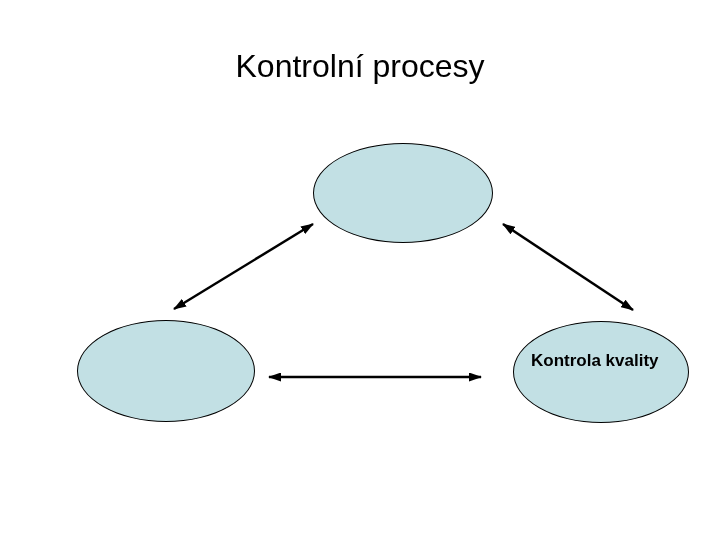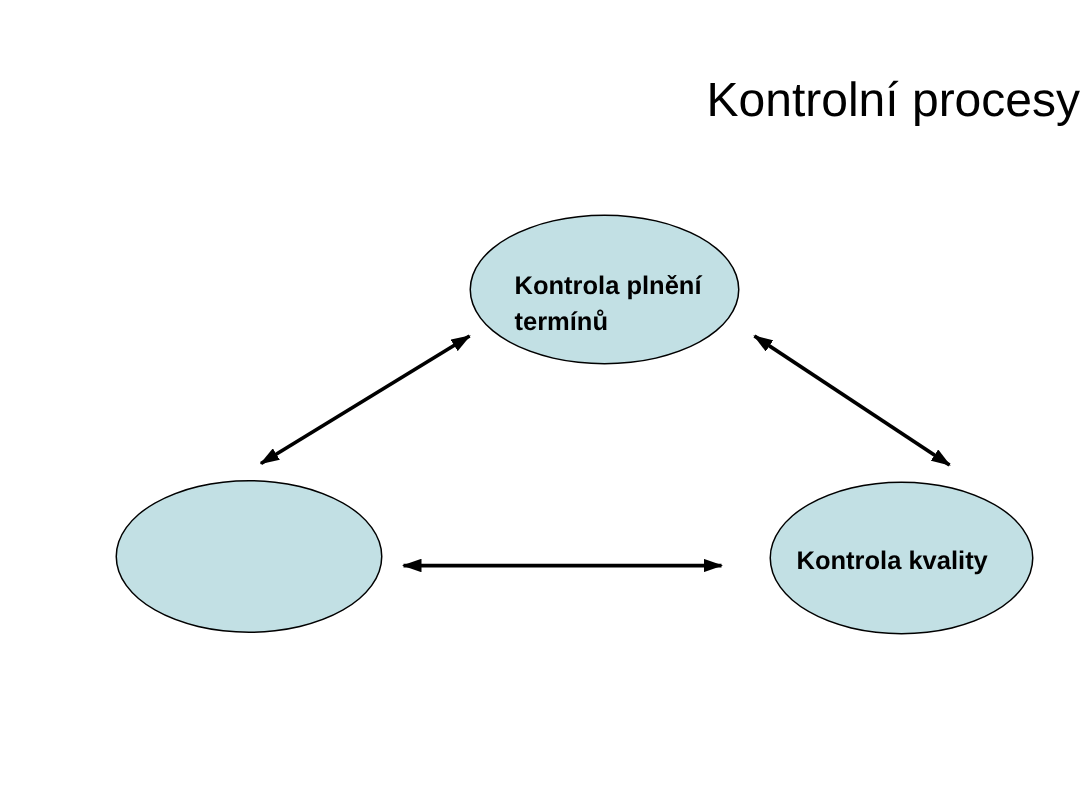--- a/index.html
+++ b/index.html
@@ -20,21 +20,21 @@
     height: 540px;
     background: var(--bg);
     overflow: hidden;
   }
 
   .slide-title {
     position: absolute;
     left: 0;
     top: 48px;
     width: 720px;
-    text-align: right;
+    text-align: center;
     font-size: 32px;
     font-weight: 400;
     color: var(--title-color);
     letter-spacing: 0px;
   }
 
   .connector-layer {
     position: absolute;
     left: 0;
     top: 0;
@@ -62,21 +62,21 @@
   .node-label {
     position: absolute;
     font-size: 17px;
     font-weight: 700;
     line-height: 24px;
     color: var(--node-text-color);
     white-space: pre-line;
   }
   .label-top   { left: 343px; top: 179px; width: 160px; }
   .label-left  { left:  93px; top: 338px; width: 180px; }
-  .label-right { left: 531px; top: 362px; width: 170px; }
+  .label-right { left: 531px; top: 349px; width: 170px; }
 </style>
 </head>
 <body>
 
 <div class="slide">
 
   <div class="slide-title">Kontrolní procesy</div>
 
   <svg class="connector-layer" viewBox="0 0 720 540" xmlns="http://www.w3.org/2000/svg">
     <defs>
@@ -86,17 +86,15 @@
     </defs>
   <line x1="313" y1="224" x2="174" y2="309" class="connector" marker-start="url(#arrowhead)" marker-end="url(#arrowhead)"></line>
       <line x1="503" y1="224" x2="633" y2="310" class="connector" marker-start="url(#arrowhead)" marker-end="url(#arrowhead)"></line>
       <line x1="269" y1="377" x2="481" y2="377" class="connector" marker-start="url(#arrowhead)" marker-end="url(#arrowhead)"></line>
     </svg>
 
   <div class="ellipse ellipse-top"></div>
   <div class="ellipse ellipse-left"></div>
   <div class="ellipse ellipse-right"></div>
 
-  <div class="node-label label-top">Kontrola plnění
-termínů</div>
   <div class="node-label label-right">Kontrola kvality</div>
 
 </div>
 
 </body></html>

